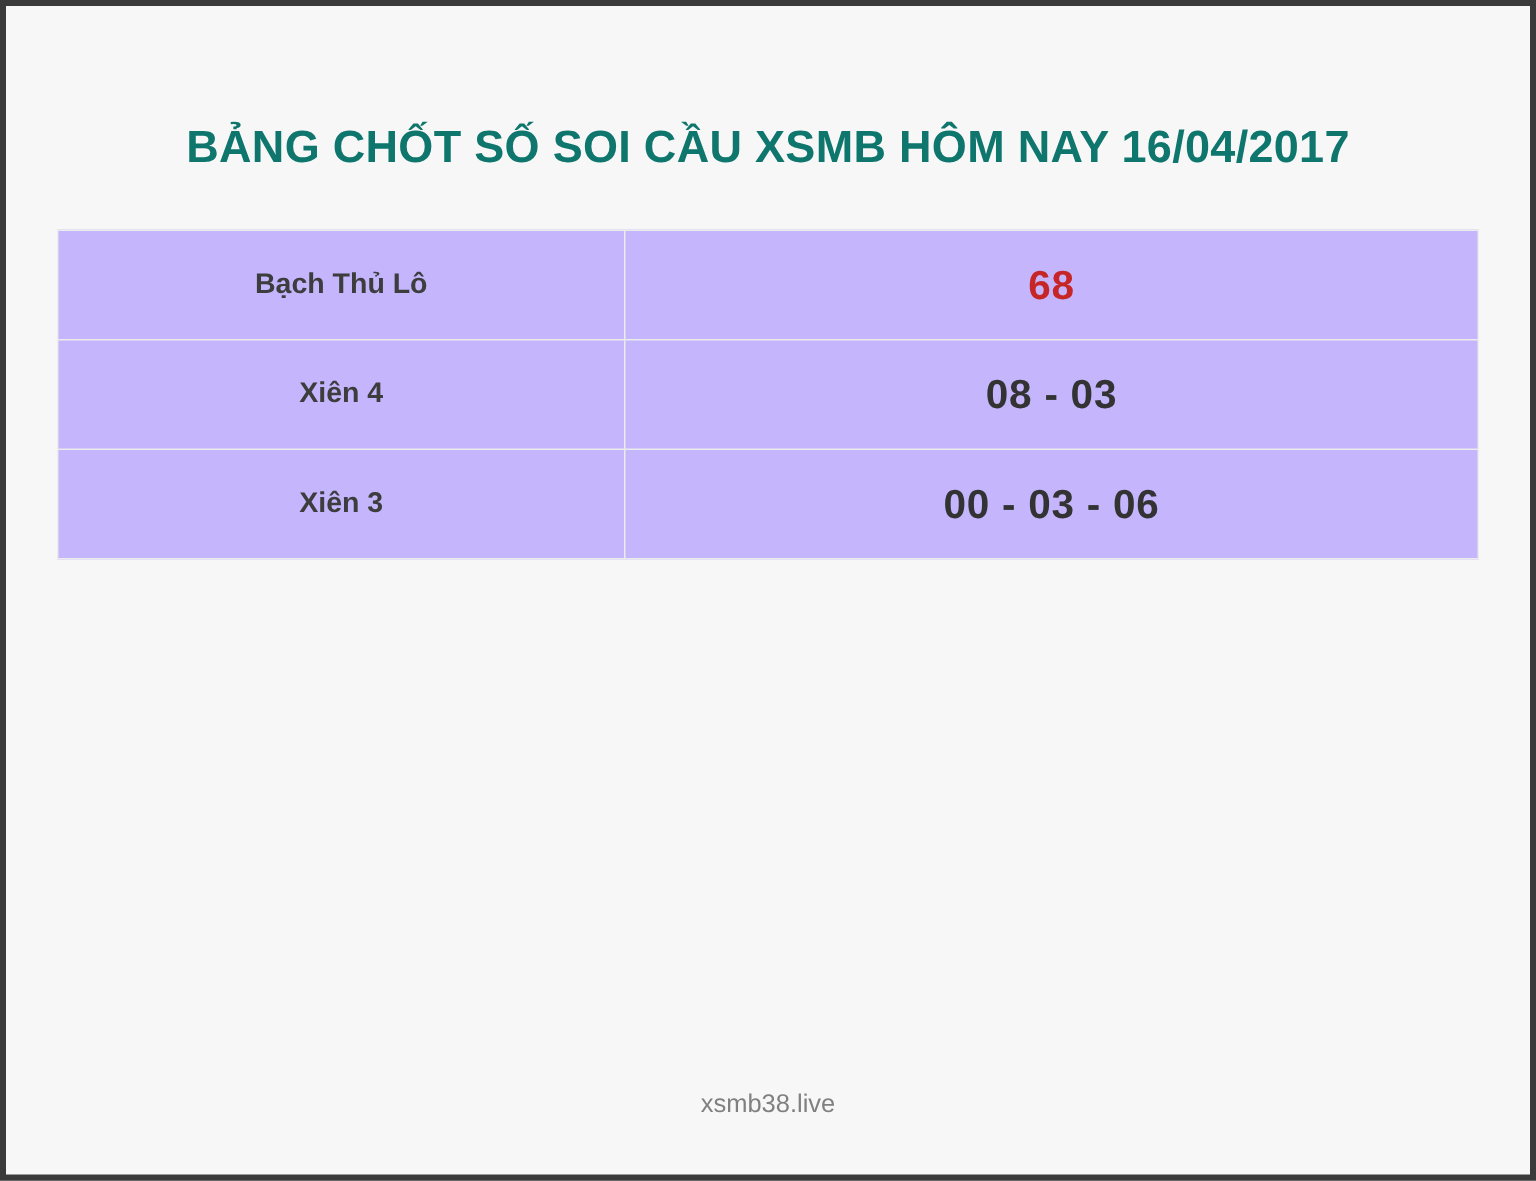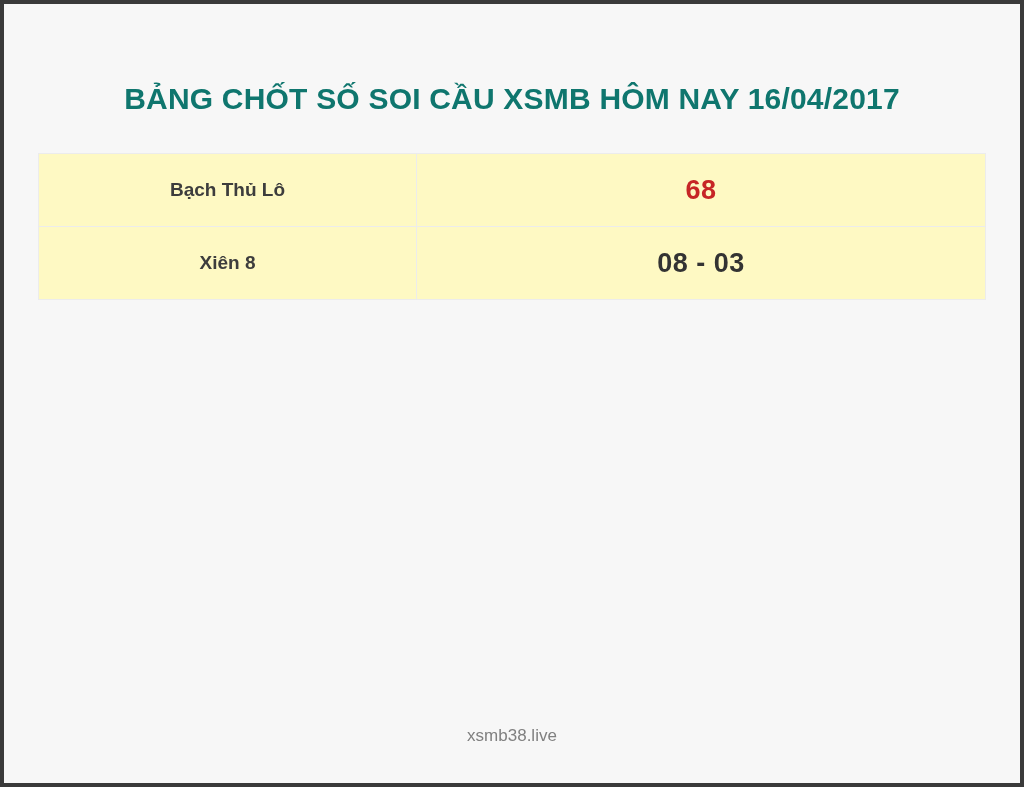--- a/index.html
+++ b/index.html
@@ -34,21 +34,21 @@
     letter-spacing: 0.2px;
     color: #0f766e;
     white-space: nowrap;
   }
   .result-table {
     position: absolute;
     left: 34px;
     top: 149px;
     width: 948px;
     border-collapse: collapse;
-    background: #fef9c3;
+    background: #c4b5fd;
     table-layout: fixed;
   }
   .result-table td {
     border: 1px solid #ececec;
     height: 73px;
     padding: 0 10px;
     box-sizing: border-box;
     vertical-align: middle;
   }
   .cell-label {
@@ -89,24 +89,28 @@
   <table class="result-table">
     <tbody>
 
       <tr>
         <td class="cell-label">Bạch Thủ Lô</td>
         <td class="cell-value accent">68</td>
       </tr>
 
 
       <tr>
-        <td class="cell-label">Xiên 8</td>
+        <td class="cell-label">Xiên 4</td>
         <td class="cell-value">08 - 03</td>
       </tr>
 
+      <tr>
+        <td class="cell-label">Xiên 3</td>
+        <td class="cell-value">00 - 03 - 06</td>
+      </tr>
 
 
 
 
     </tbody>
   </table>
 
   <div class="site-footer">xsmb38.live</div>
 
 </div>

